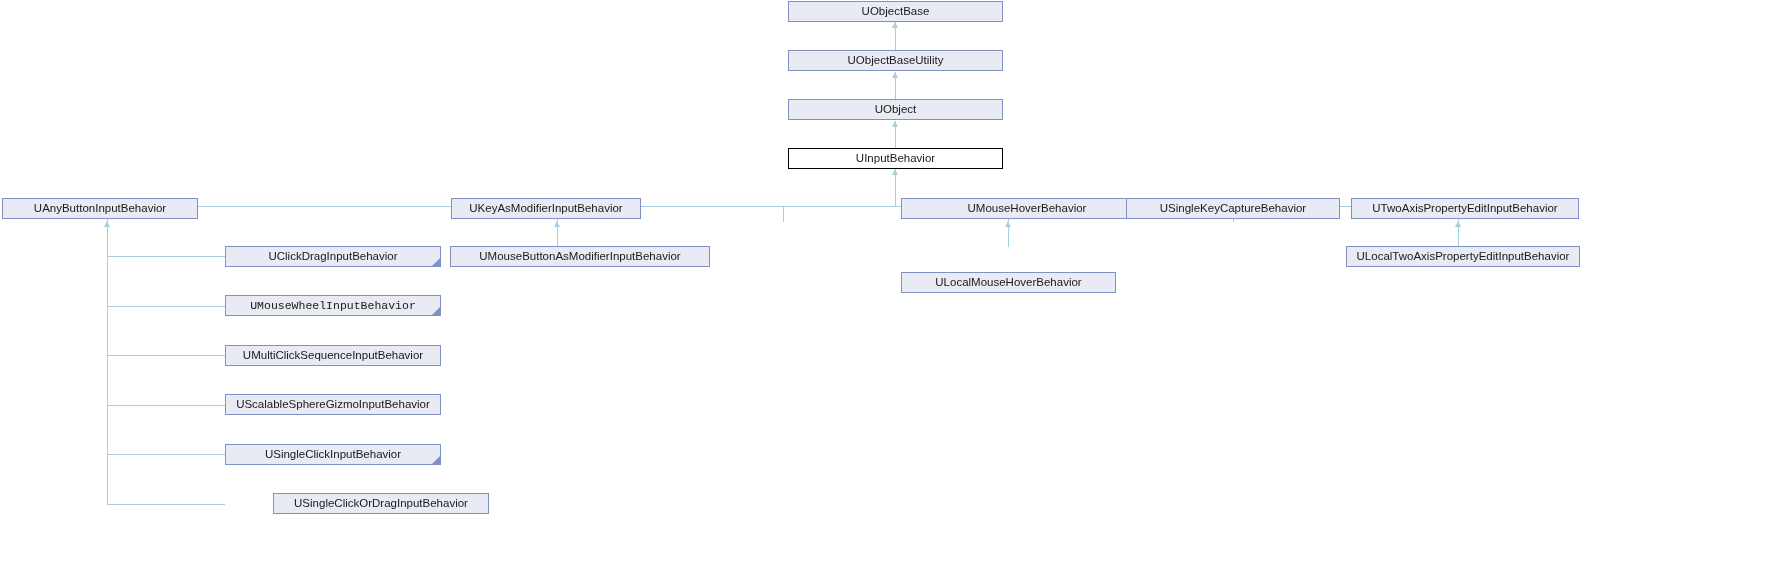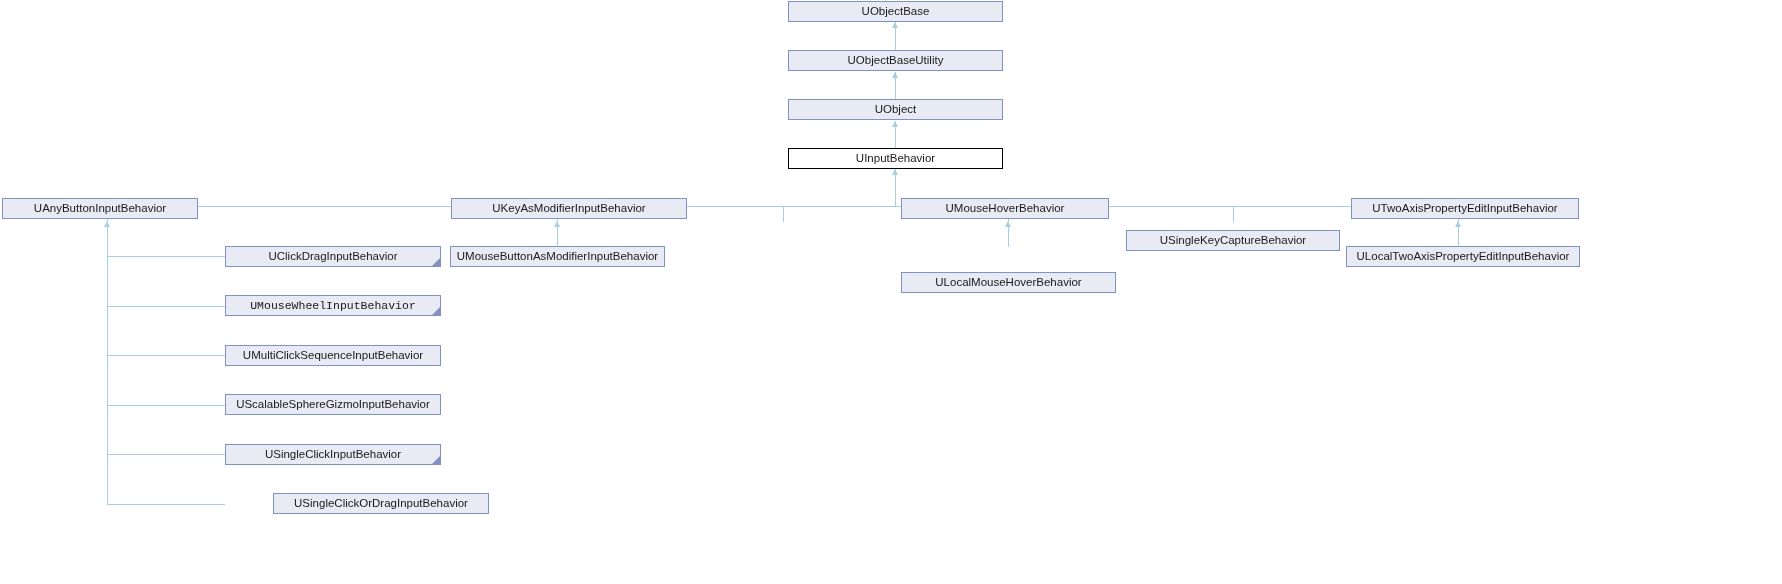--- a/index.html
+++ b/index.html
@@ -111,40 +111,40 @@
   </div>
 
   <div class="node current" style="left:788px; top:148px; width:215px;">
     <span class="label">UInputBehavior</span>
   </div>
 
   <div class="node" style="left:2px; top:198px; width:196px;">
     <span class="label">UAnyButtonInputBehavior</span>
   </div>
 
-  <div class="node" style="left:451px; top:198px; width:236px;">
+  <div class="node" style="left:451px; top:198px; width:190px;">
     <span class="label">UKeyAsModifierInputBehavior</span>
   </div>
 
 
-  <div class="node" style="left:901px; top:198px; width:208px;">
+  <div class="node" style="left:901px; top:198px; width:252px;">
     <span class="label">UMouseHoverBehavior</span>
   </div>
 
-  <div class="node" style="left:1126px; top:198px; width:214px;margin-top:32px;">
+  <div class="node" style="left:1126px; top:198px; width:214px;">
     <span class="label">USingleKeyCaptureBehavior</span>
   </div>
 
   <div class="node" style="left:1351px; top:198px; width:228px;">
     <span class="label">UTwoAxisPropertyEditInputBehavior</span>
   </div>
 
   <div class="edge v" style="left:557px; top:225px; height:22px;"></div>
   <div class="arrow-up" style="left:554px; top:221px;"></div>
-  <div class="node" style="left:450px; top:246px; width:215px;">
+  <div class="node" style="left:450px; top:246px; width:260px;">
     <span class="label">UMouseButtonAsModifierInputBehavior</span>
   </div>
 
   <div class="edge v" style="left:1008px; top:225px; height:22px;"></div>
   <div class="arrow-up" style="left:1005px; top:221px;"></div>
   <div class="node" style="left:901px; top:246px; width:215px;margin-top:26px;">
     <span class="label">ULocalMouseHoverBehavior</span>
   </div>
 
   <div class="edge v" style="left:1458px; top:225px; height:22px;"></div>

